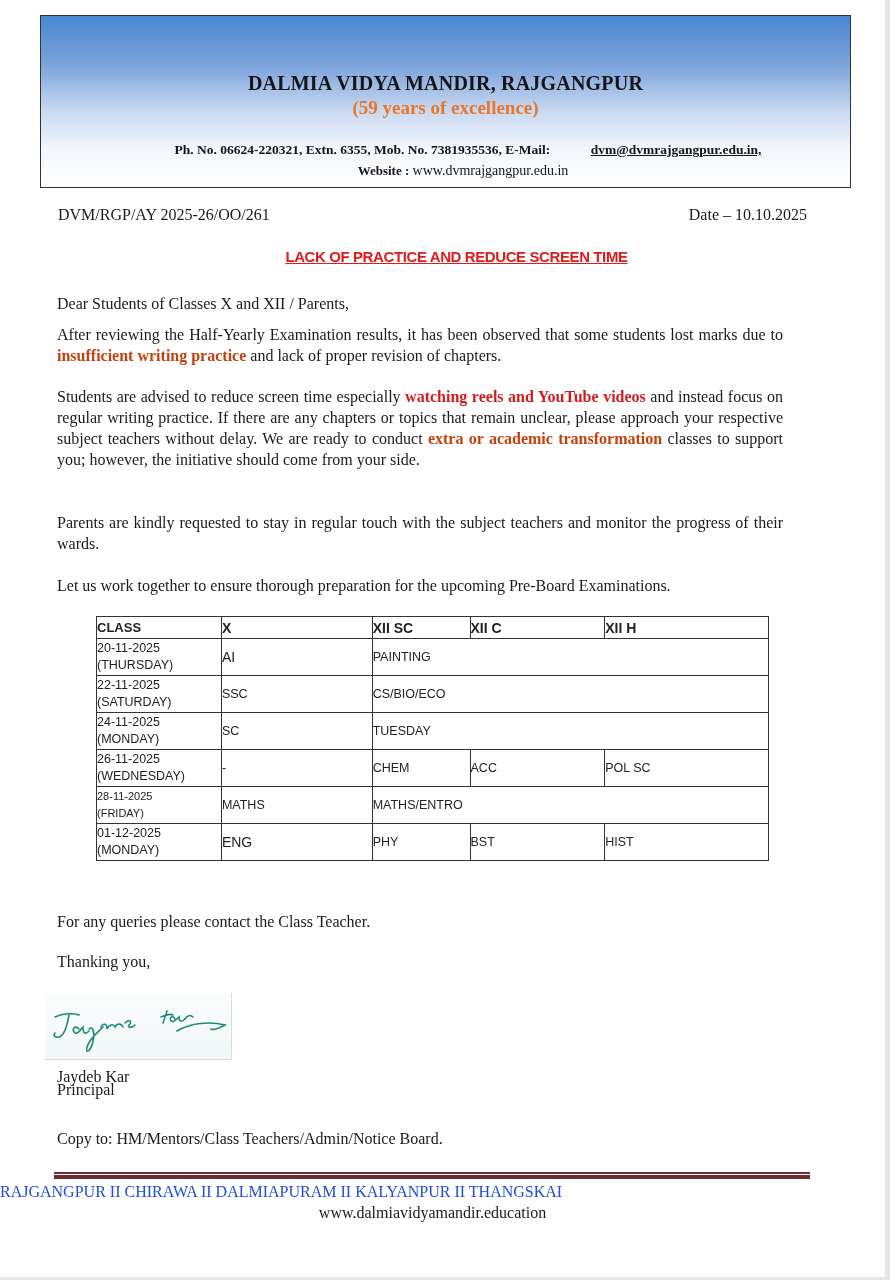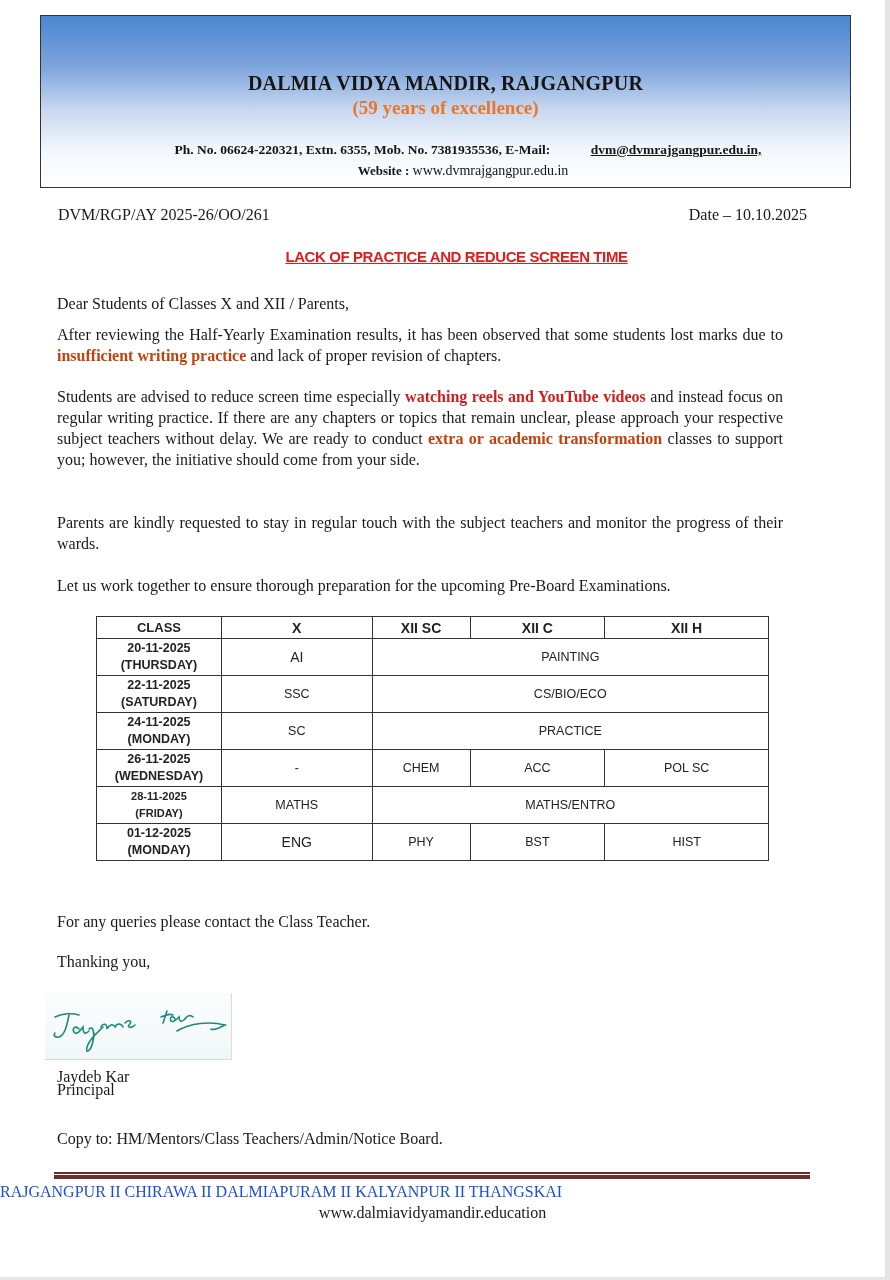--- a/index.html
+++ b/index.html
@@ -36,24 +36,24 @@
 
   .para { position: absolute; left: 57px; width: 726px; font-size: 16px; line-height: 21px; text-align: justify; }
   .hl-teal { color: #c2410c; font-weight: bold; }
   .hl-red { color: #d31d1d; font-weight: bold; }
 
   
   table.sched {
     position: absolute; left: 96px; top: 616px; width: 673px; border-collapse: collapse;
     font-family: "Liberation Sans", sans-serif; color: #222;
   }
-  table.sched td, table.sched th { border: 1px solid #333; text-align: center; padding: 0; }
+  table.sched td, table.sched th { border: 1px solid #333; text-align: left; padding: 0; }
   table.sched th { font-size: 13px; font-weight: bold; height: 21px; }
   table.sched td { font-size: 12.5px; height: 36px; }
-  table.sched td.dt { font-weight: bold; font-size: 12.5px; line-height: 17px; margin-left: 7px; }
+  table.sched td.dt { font-weight: normal; font-size: 12.5px; line-height: 17px; margin-left: 7px; }
   table.sched td.big { font-size: 14px; }
   table.sched td.small-day .day { font-size: 11px; }
   .day { display: block; }
 
   .closing { position: absolute; left: 57px; font-size: 16px; }
 
   .signature {
     position: absolute; left: 45px; top: 993px; width: 186px; height: 66px;
     background: linear-gradient(to bottom, #fbfdfd, #f1f7f7);
     border-right: 1px solid #dcdcdc; border-bottom: 1px solid #dcdcdc;
@@ -123,21 +123,21 @@
         </td>
     <td>SSC</td>
     <td colspan="3">CS/BIO/ECO</td>
   </tr>
   <tr>
     <td class="dt">
           <span class="day">24-11-2025</span>
           <span class="day">(MONDAY)</span>
         </td>
     <td>SC</td>
-    <td colspan="3">PRACTICE</td>
+    <td colspan="3">TUESDAY</td>
   </tr>
   <tr>
     <td class="dt">
           <span class="day">26-11-2025</span>
           <span class="day">(WEDNESDAY)</span>
         </td>
     <td>-</td>
     <td>CHEM</td>
     <td>ACC</td>
     <td>POL SC</td>

